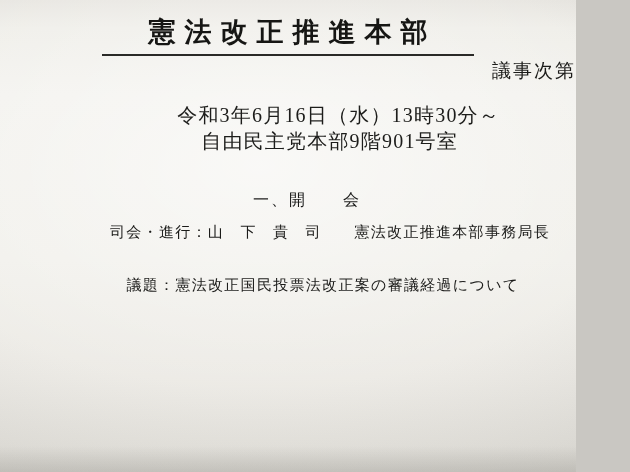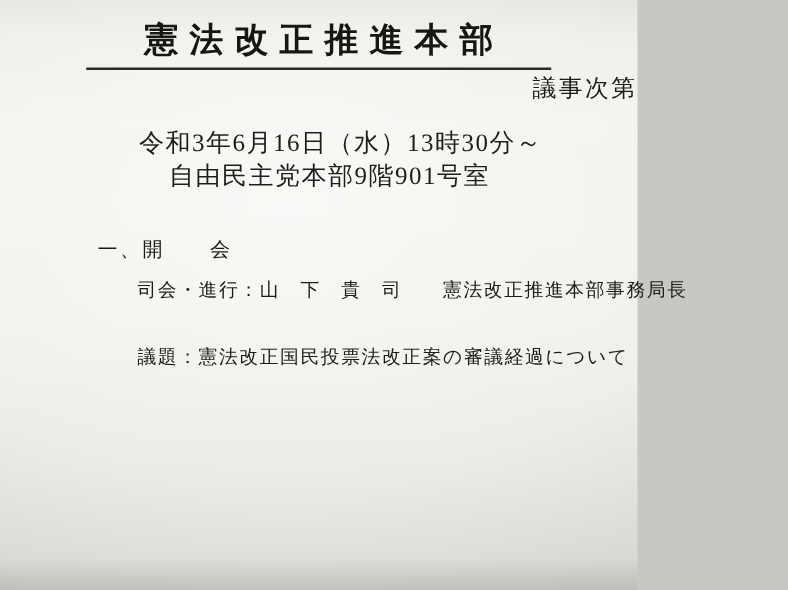--- a/index.html
+++ b/index.html
@@ -8,21 +8,21 @@
   }
   body {
     width: 630px;
     height: 472px;
     overflow: hidden;
     font-family: "Liberation Serif", "DejaVu Serif", serif;
     background: #c9c7c2;
   }
   #page {
     position: relative;
-    width: 510px;
+    width: 576px;
     height: 472px;
     background:
       linear-gradient(180deg, #e8e6e1 0%, #efeee9 6%, #f3f2ee 20%, #f1f0eb 55%, #eceae5 80%, #e4e2dc 100%);
     box-sizing: border-box;
   }
   
   #page::before {
     content: "";
     position: absolute;
     inset: 0;
@@ -91,20 +91,21 @@
   }
   .meta .meta-line2 {
     margin-left: 24px;
   }
 
   .agenda {
     position: absolute;
     top: 190px;
     left: 78px;
     right: 40px;
+    text-align: center;
   }
   .item {
     margin-bottom: 24px;
   }
   .item-head {
     font-size: 16px;
     letter-spacing: 2px;
     color: #191918;
     white-space: pre;
   }

